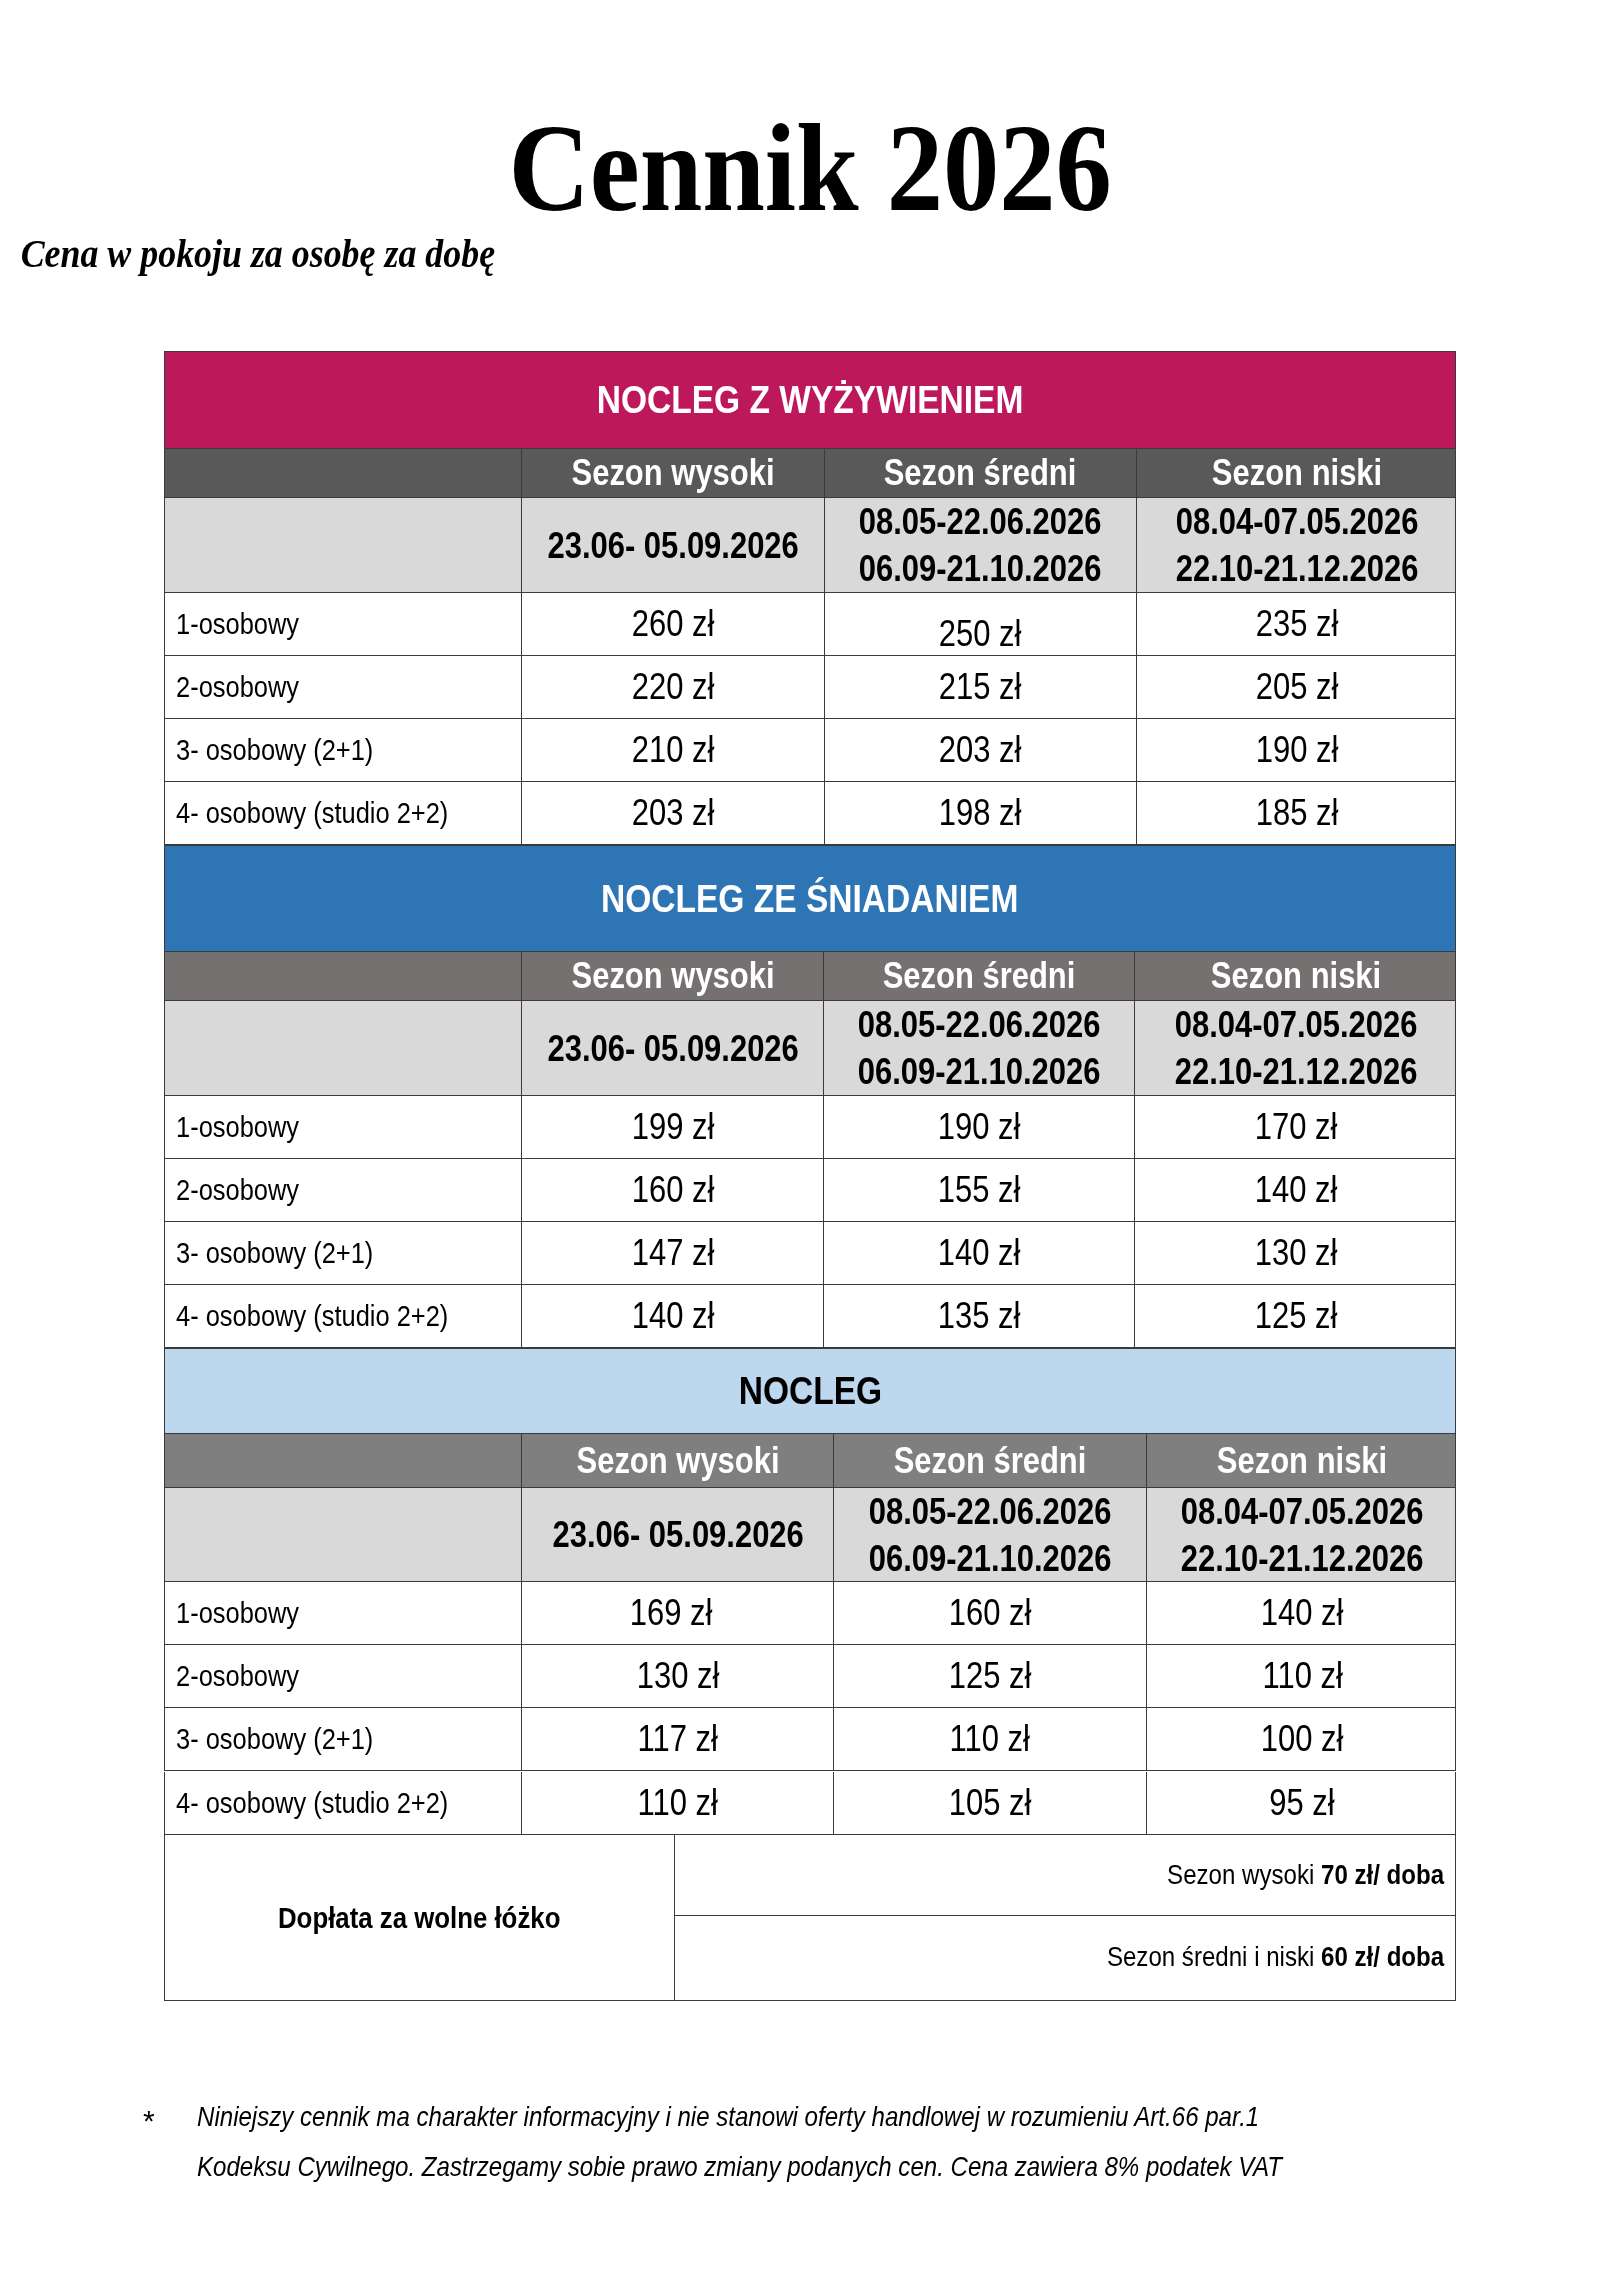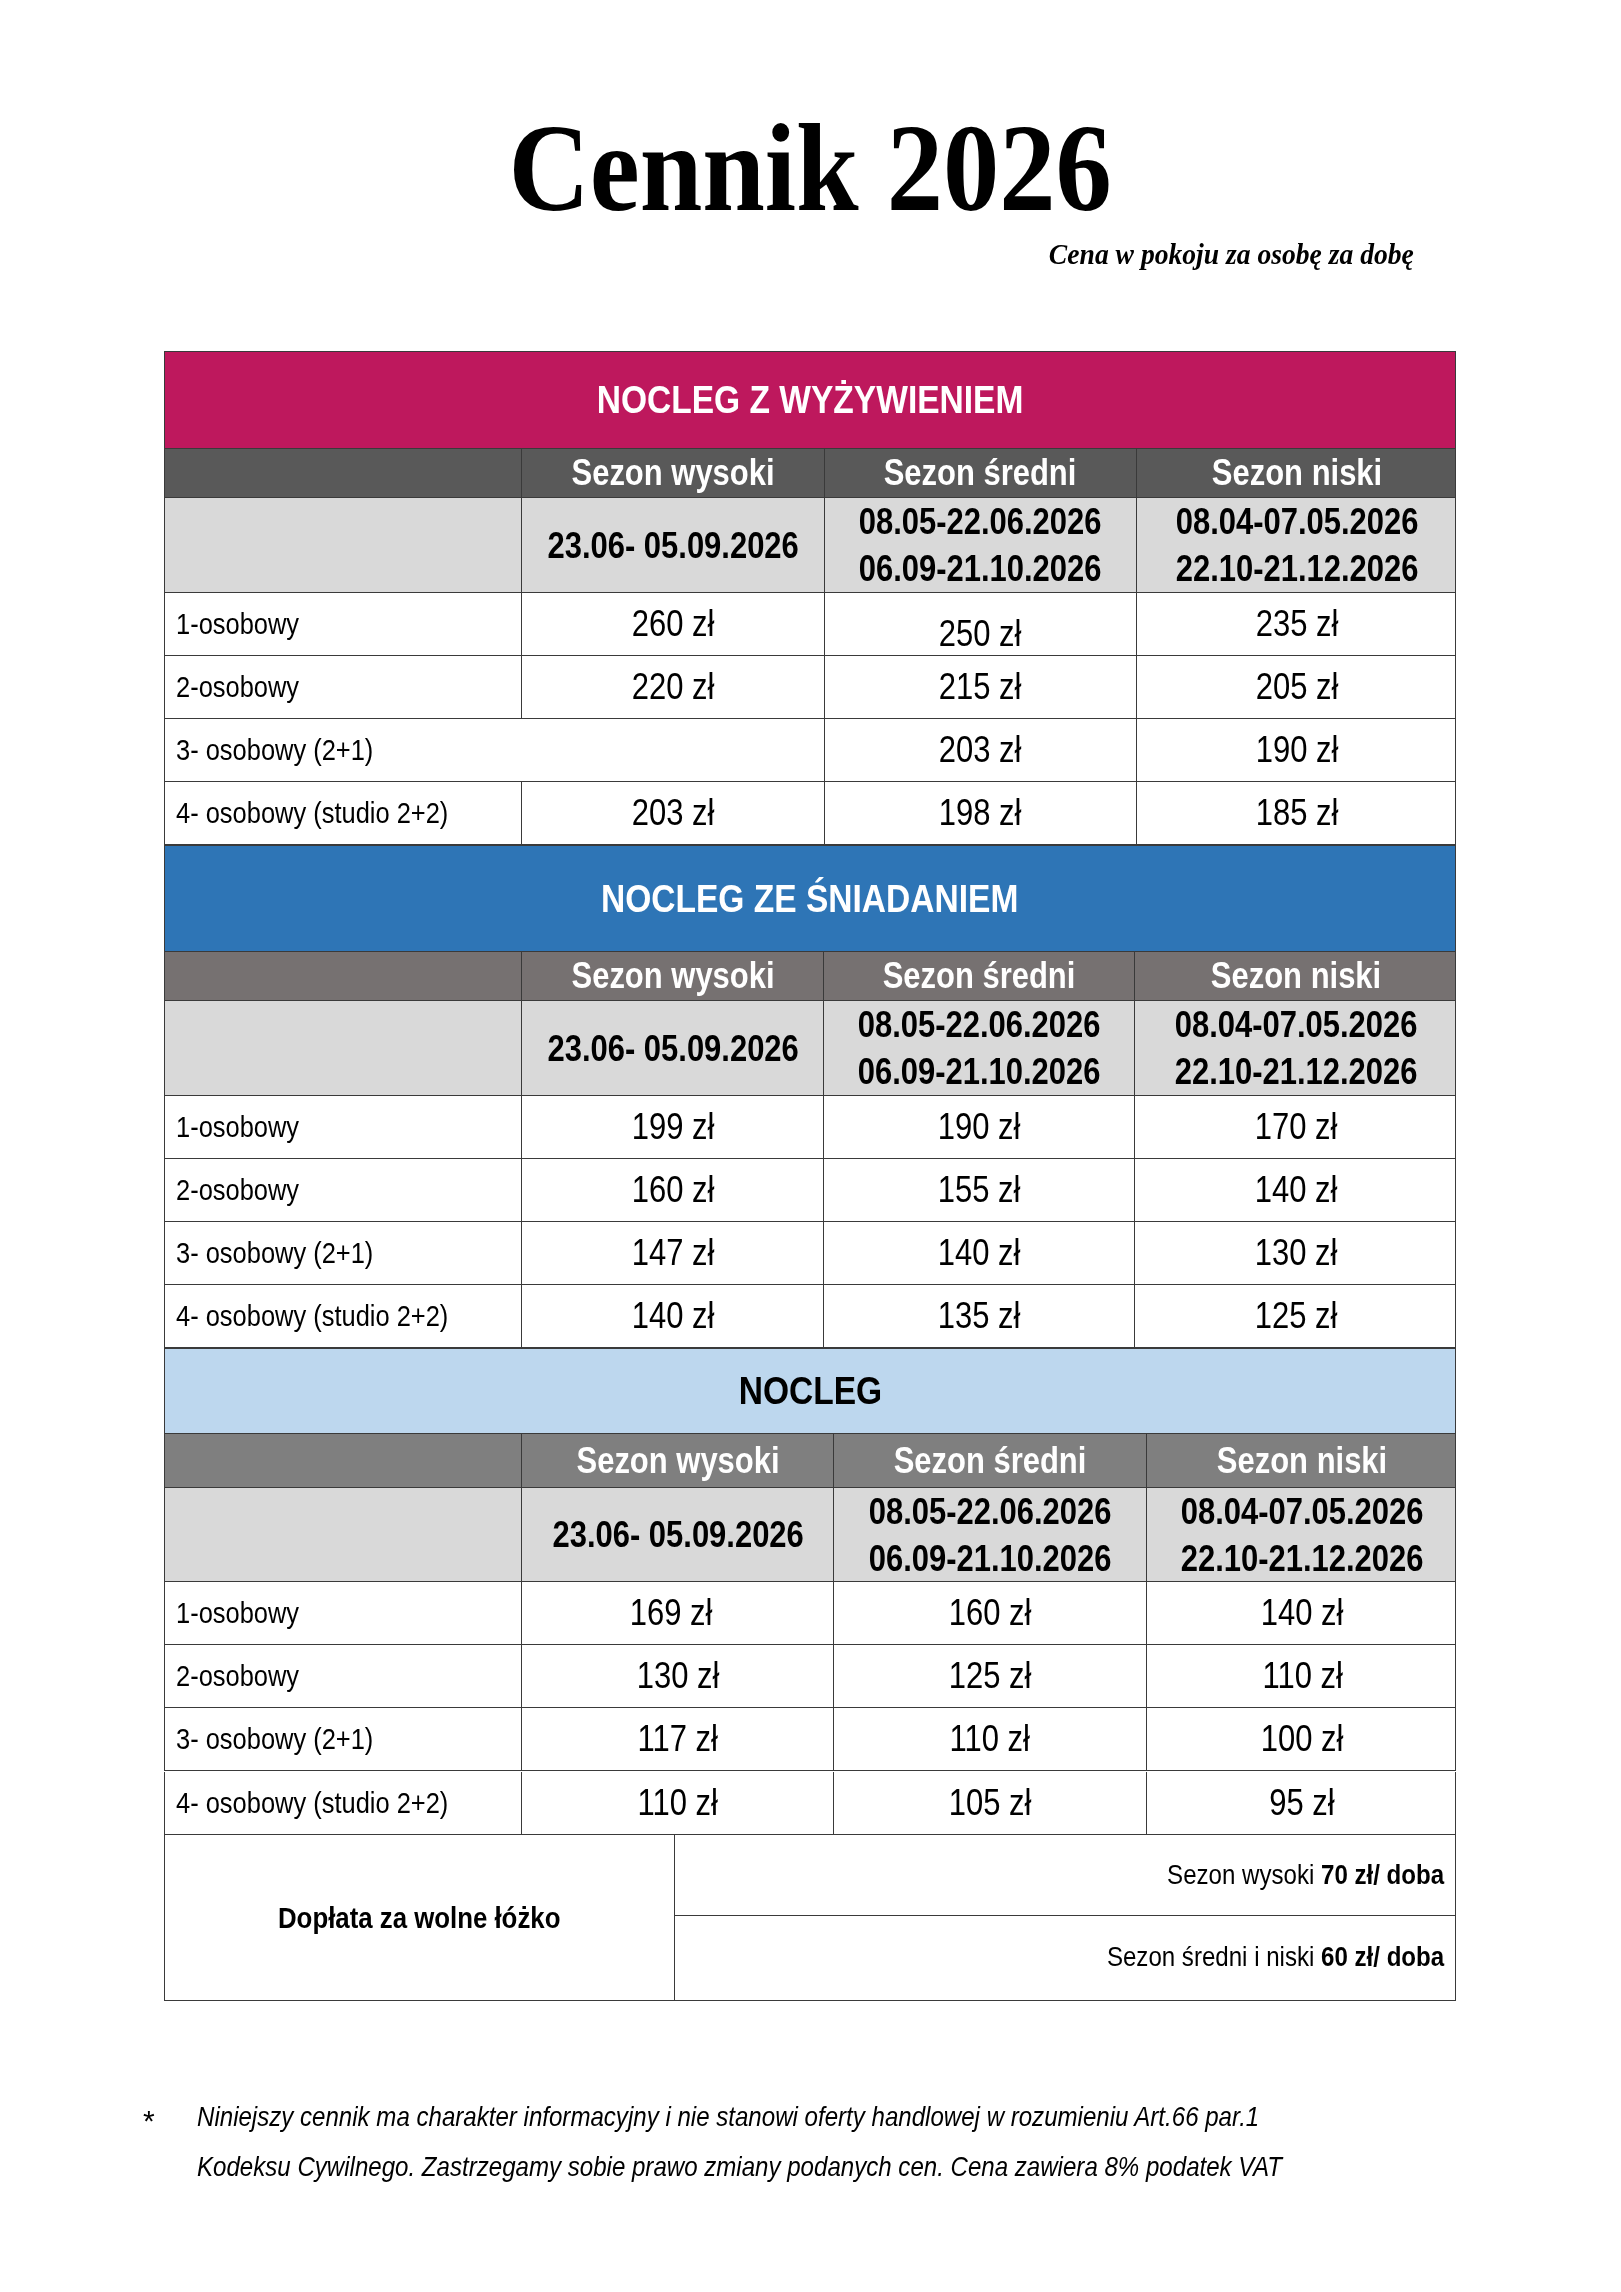--- a/index.html
+++ b/index.html
@@ -1,20 +1,20 @@
 <!DOCTYPE html>
 <html style="font-size:14.3px"><head>
 <meta charset="utf-8">
 <style>
   html, body { margin: 0; padding: 0; background: #ffffff; }
   body { width: 1621px; height: 2293px; position: relative; overflow: hidden; font-family: "Liberation Sans", sans-serif; color: #000; }
 
   .title { position: absolute; left: 0; width: 1621px; top: 97px; text-align: center; font-family: "Liberation Serif", serif; font-weight: bold; font-size: 125px; line-height: 143px; }
   .title span { display: inline-block; transform: scaleX(0.90); }
-  .subtitle { position: absolute; left: 0; width: 1430px; top: 229px; text-align: right; font-family: "Liberation Serif", serif; font-weight: bold; font-style: italic; font-size: 30px; line-height: 50px; }
+  .subtitle { position: absolute; left: 0; width: 1430px; top: 229px; text-align: left; font-family: "Liberation Serif", serif; font-weight: bold; font-style: italic; font-size: 39px; line-height: 50px; }
   .subtitle span { display: inline-block; transform: scaleX(0.92); }
 
   .sec { position: absolute; left: 164px; width: 1292px; }
   .row { position: absolute; left: 0; width: 1292px; box-sizing: border-box; }
   .cell { position: absolute; top: 0; height: 100%; box-sizing: border-box; display: flex; align-items: center; justify-content: center; border-left: 1.8px solid #3a3a3a; }
   .cell.first { border-left: none; justify-content: flex-start; padding-left: 10.7px; }
   .row { border-left: 1.8px solid #3a3a3a; border-right: 1.8px solid #3a3a3a; border-bottom: 1.8px solid #3a3a3a; }
   .row.head { display: flex; align-items: center; justify-content: center; border-top: 1.8px solid #3a3a3a; }
 
   .sq { display: inline-block; transform: scaleX(0.86); transform-origin: center; white-space: nowrap; }
@@ -114,20 +114,23 @@
         <div class="cell" style="left: 659px; width: 312px;">
           <span class="sq price-text">215 zł</span>
         </div>
         <div class="cell" style="left: 971px; width: 322px;">
           <span class="sq price-text">205 zł</span>
         </div>
       </div>
       <div class="row data" style="top: 368px; height: 63px;">
         <div class="cell first" style="left: 0px; width: 356px;">
           <span class="sq label-text">3- osobowy (2+1)</span>
+        </div>
+        <div class="cell" style="left: 356px; width: 304px;">
+          <span class="sq price-text">210 zł</span>
         </div>
         <div class="cell" style="left: 659px; width: 312px;">
           <span class="sq price-text">203 zł</span>
         </div>
         <div class="cell" style="left: 971px; width: 322px;">
           <span class="sq price-text">190 zł</span>
         </div>
       </div>
       <div class="row data" style="top: 431px; height: 63px;">
         <div class="cell first" style="left: 0px; width: 356px;">

